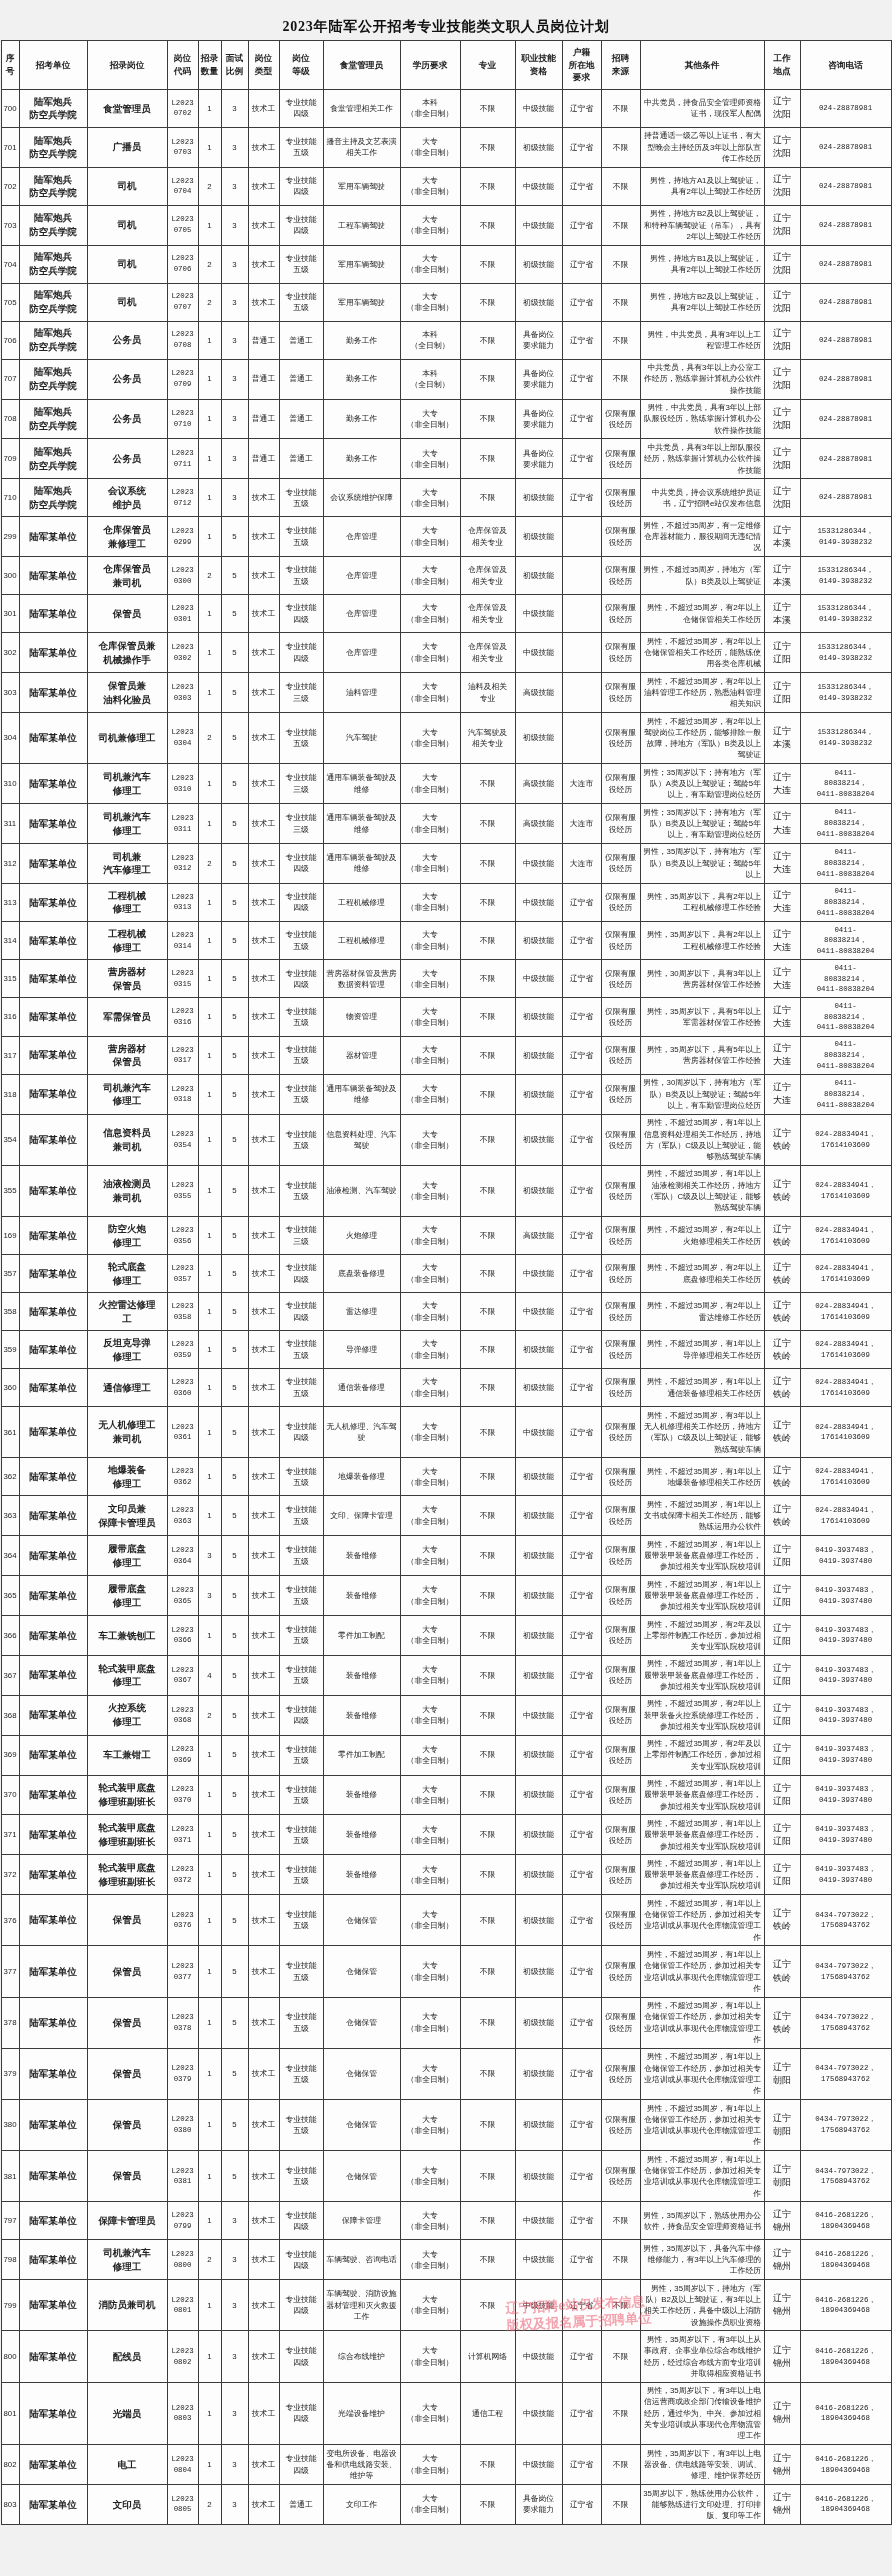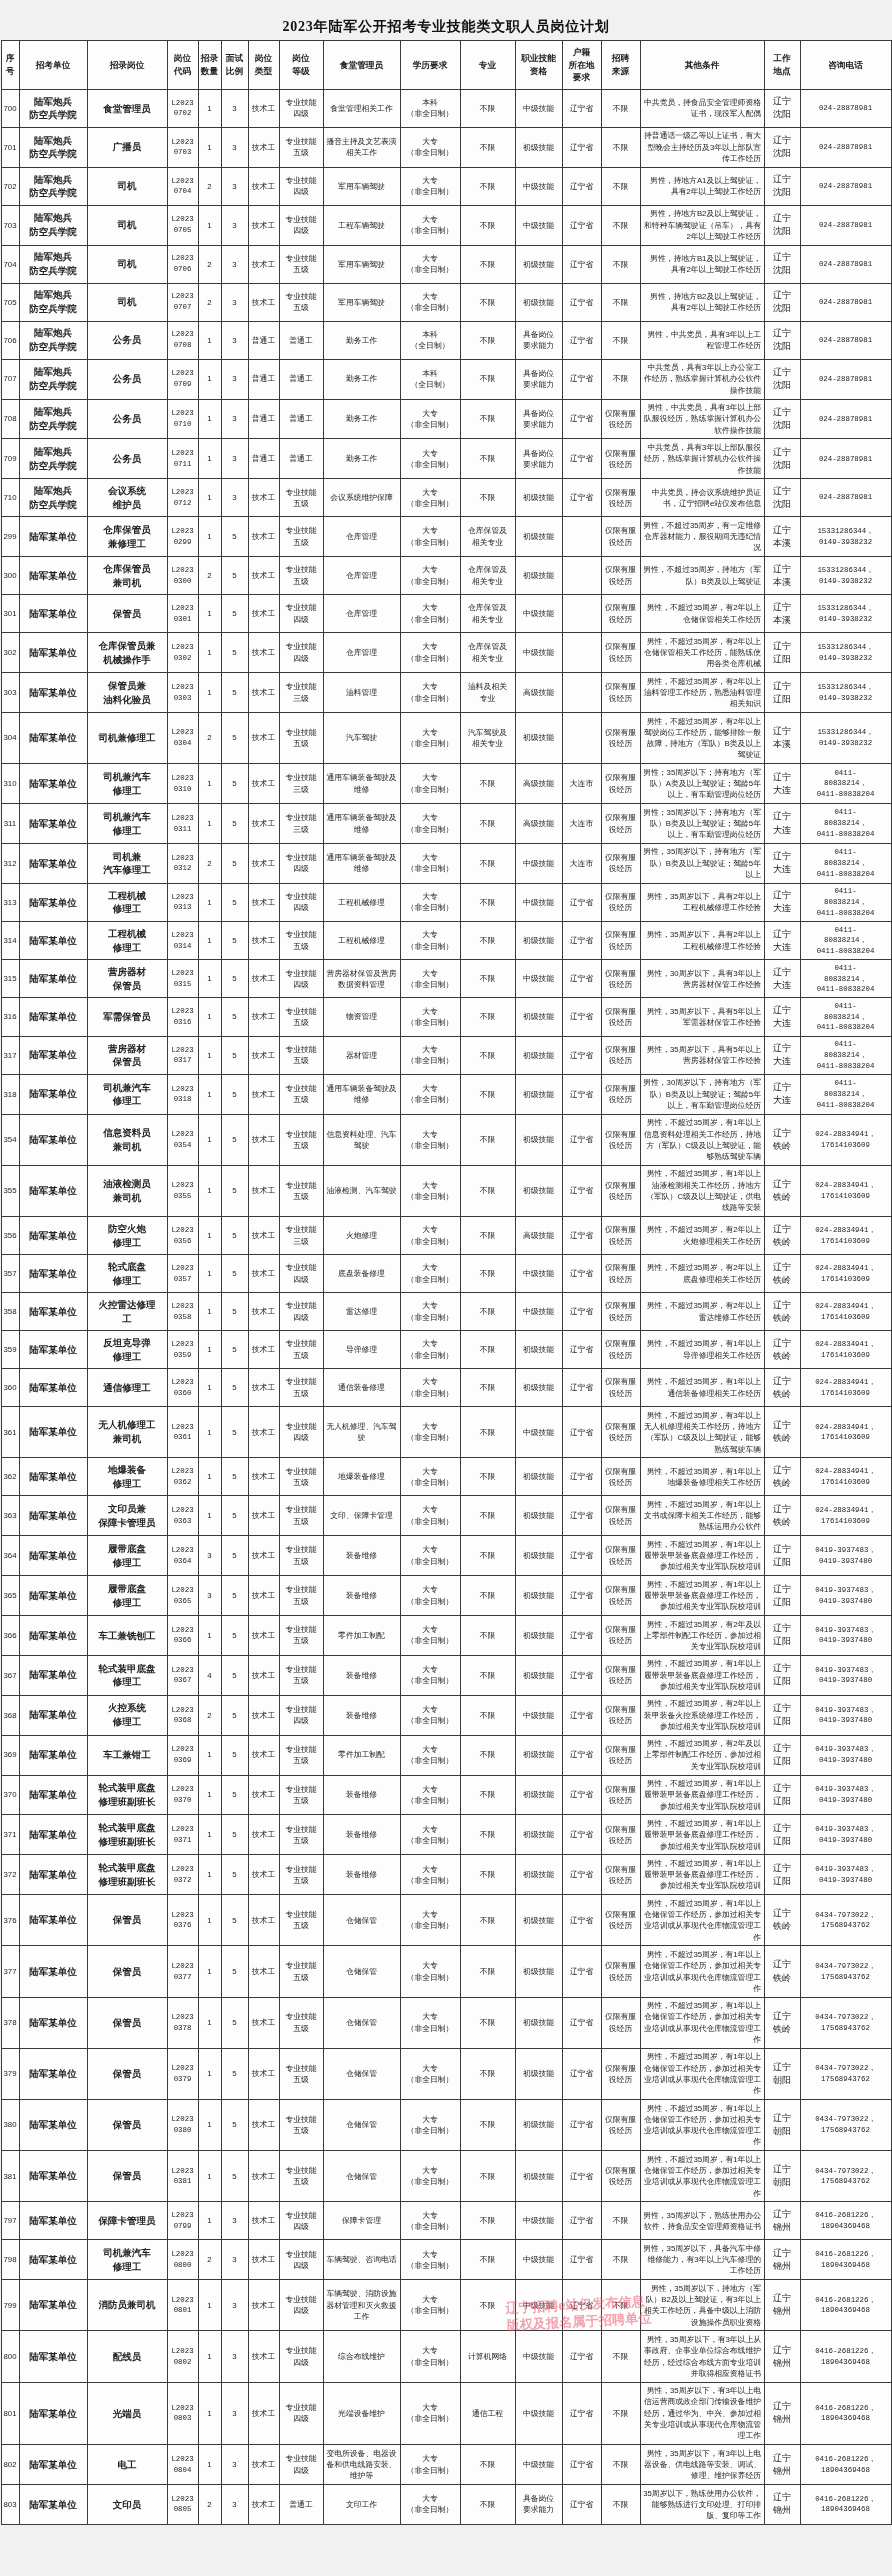--- a/index.html
+++ b/index.html
@@ -789,28 +789,28 @@
           <td class="c7">专业技能
 五级</td>
           <td class="c8">油液检测、汽车驾驶</td>
           <td class="c9">大专
 （非全日制）</td>
           <td class="c10">不限</td>
           <td class="c11">初级技能</td>
           <td class="c12">辽宁省</td>
           <td class="c13">仅限有服
 役经历</td>
-          <td class="c14">男性，不超过35周岁，有1年以上油液检测相关工作经历，持地方（军队）C级及以上驾驶证，供电线路等安装</td>
+          <td class="c14">男性，不超过35周岁，有1年以上油液检测相关工作经历，持地方（军队）C级及以上驾驶证，能够熟练驾驶车辆</td>
           <td class="c15">辽宁
 铁岭</td>
           <td class="c16">024-28834941，
 17614103609</td>
         </tr>
         <tr>
-          <td class="c0">356</td>
+          <td class="c0">169</td>
           <td class="c1">陆军某单位</td>
           <td class="c2">防空火炮
 修理工</td>
           <td class="c3">L2023
 0356</td>
           <td class="c4">1</td>
           <td class="c5">5</td>
           <td class="c6">技术工</td>
           <td class="c7">专业技能
 三级</td>

